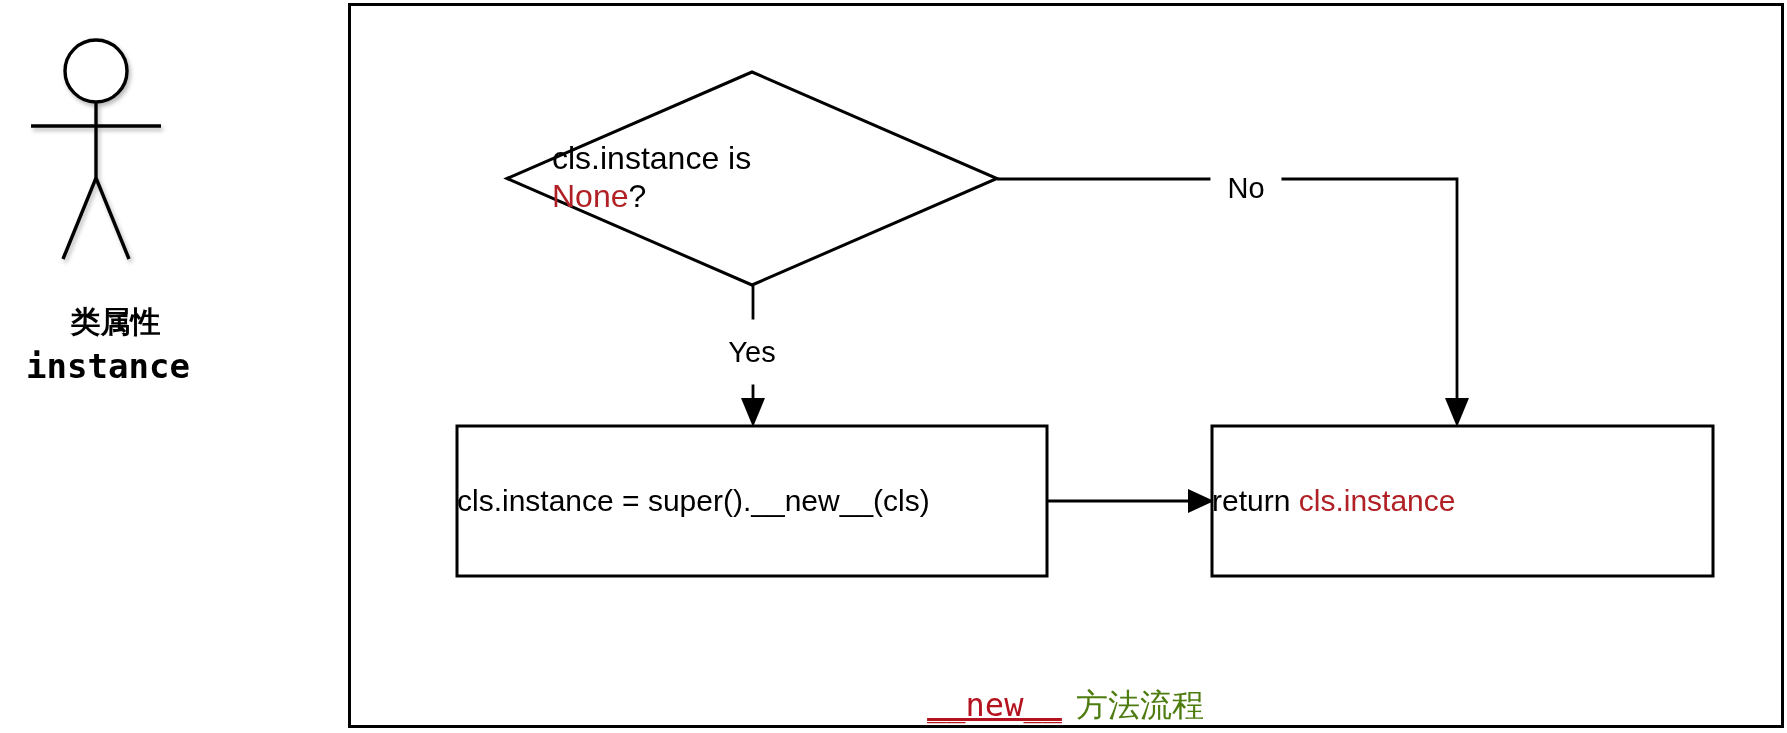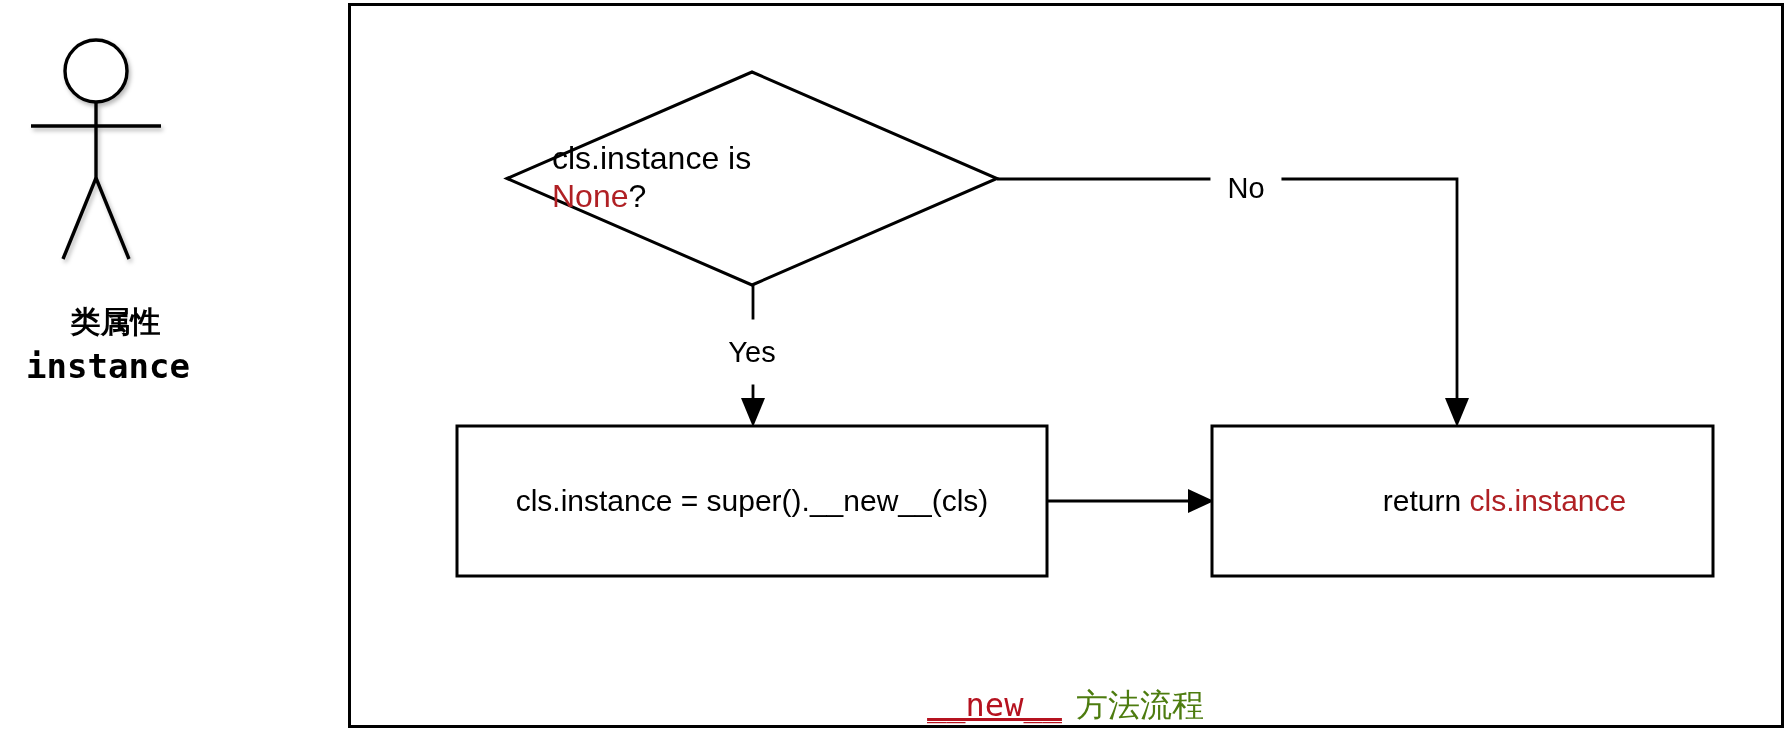--- a/index.html
+++ b/index.html
@@ -67,21 +67,21 @@
     transform: translate(-50%, -50%);
     white-space: nowrap;
   }
   .edge-label.yes { left: 752px; top: 352px; padding: 16px 8px; }
   .edge-label.no  { left: 1246px; top: 180px; padding: 4px 17px; margin-top: 8px; }
 
   
   .box-text {
     display: flex;
     align-items: center;
-    justify-content: center;
+    justify-content: flex-start;
     font-size: 30px;
     color: #000;
     white-space: pre;
   }
   .box-text.process { left: 457px; top: 426px; width: 590px; height: 150px; }
   .box-text.return  { left: 1212px; top: 426px; width: 585px; height: 150px; }
 
   
   .caption {
     left: 349px;

